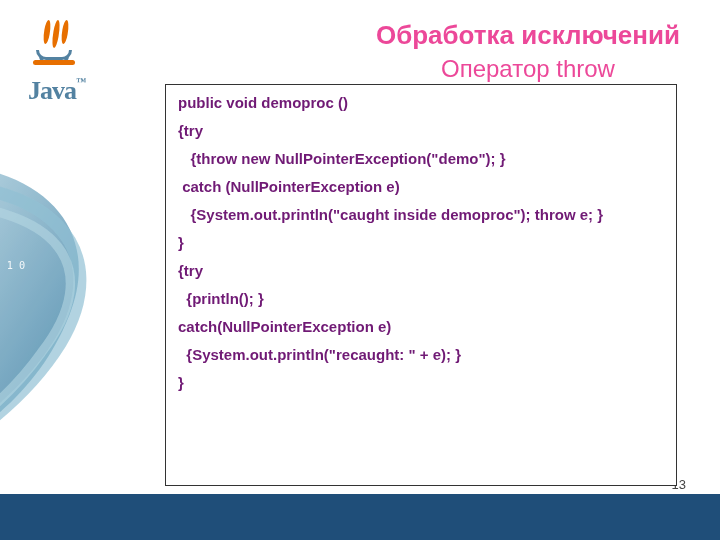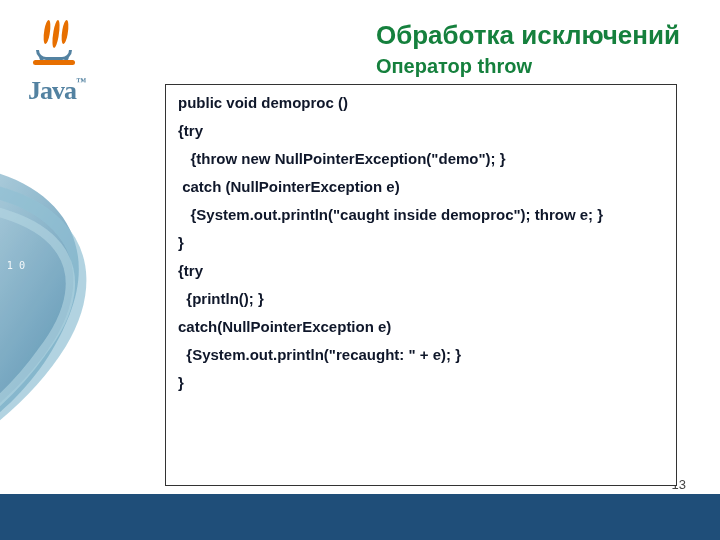--- a/index.html
+++ b/index.html
@@ -15,27 +15,27 @@
     .cup-body { position: relative; }
     .cup-arc { width: 36px; height: 10px; border: 3px solid #5382a1; border-top: none; border-radius: 0 0 18px 18px; margin-bottom: -4px; }
     .cup-base { width: 42px; height: 5px; background: #e76f00; border-radius: 3px; margin-left: -3px; }
     .logo-text { font-family: Georgia, serif; font-size: 26px; font-weight: bold; color: #5382a1; margin-top: 6px; letter-spacing: -1px; }
     .logo-tm { font-size: 10px; vertical-align: top; color: #5382a1; }
 
     
     .swirl { position: absolute; left: -80px; top: 110px; width: 280px; height: 420px; pointer-events: none; opacity: 0.85; }
     
     
-    .title { position: absolute; right: 40px; top: 20px; text-align: left; color: #15803d; }
+    .title { position: absolute; right: 40px; top: 20px; text-align: center; color: #ec4899; }
     .title-main { font-size: 26px; font-weight: bold; }
-    .title-sub { font-size: 20px; font-weight: bold; margin-top: 4px; }
+    .title-sub { font-size: 24px; font-weight: normal; margin-top: 4px; }
     
     
     .code-box { position: absolute; left: 165px; top: 84px; width: 512px; height: 402px; border: 1px solid #333; padding: 10px 12px; background: #fff; z-index: 5; }
-    .code-line { font-family: Arial, sans-serif; font-size: 15px; font-weight: bold; color: #0f172a; line-height: 1.0; margin-bottom: 13px; white-space: pre; }
+    .code-line { font-family: Arial, sans-serif; font-size: 15px; font-weight: bold; color: #701a75; line-height: 1.0; margin-bottom: 13px; white-space: pre; }
     .code-line:last-child { margin-bottom: 0; }
     
     
     .footer { position: absolute; left: 0; bottom: 0; width: 720px; height: 46px; background: #1f4e79; }
     .footer-underline { position: absolute; right: 30px; bottom: 34px; width: 48px; height: 6px; background: #d43f1c; }
     .page-num { position: absolute; right: 34px; bottom: 48px; font-size: 13px; color: #444; z-index: 3; }
   </style>
 </head>
 <body>
 <div class="slide">

